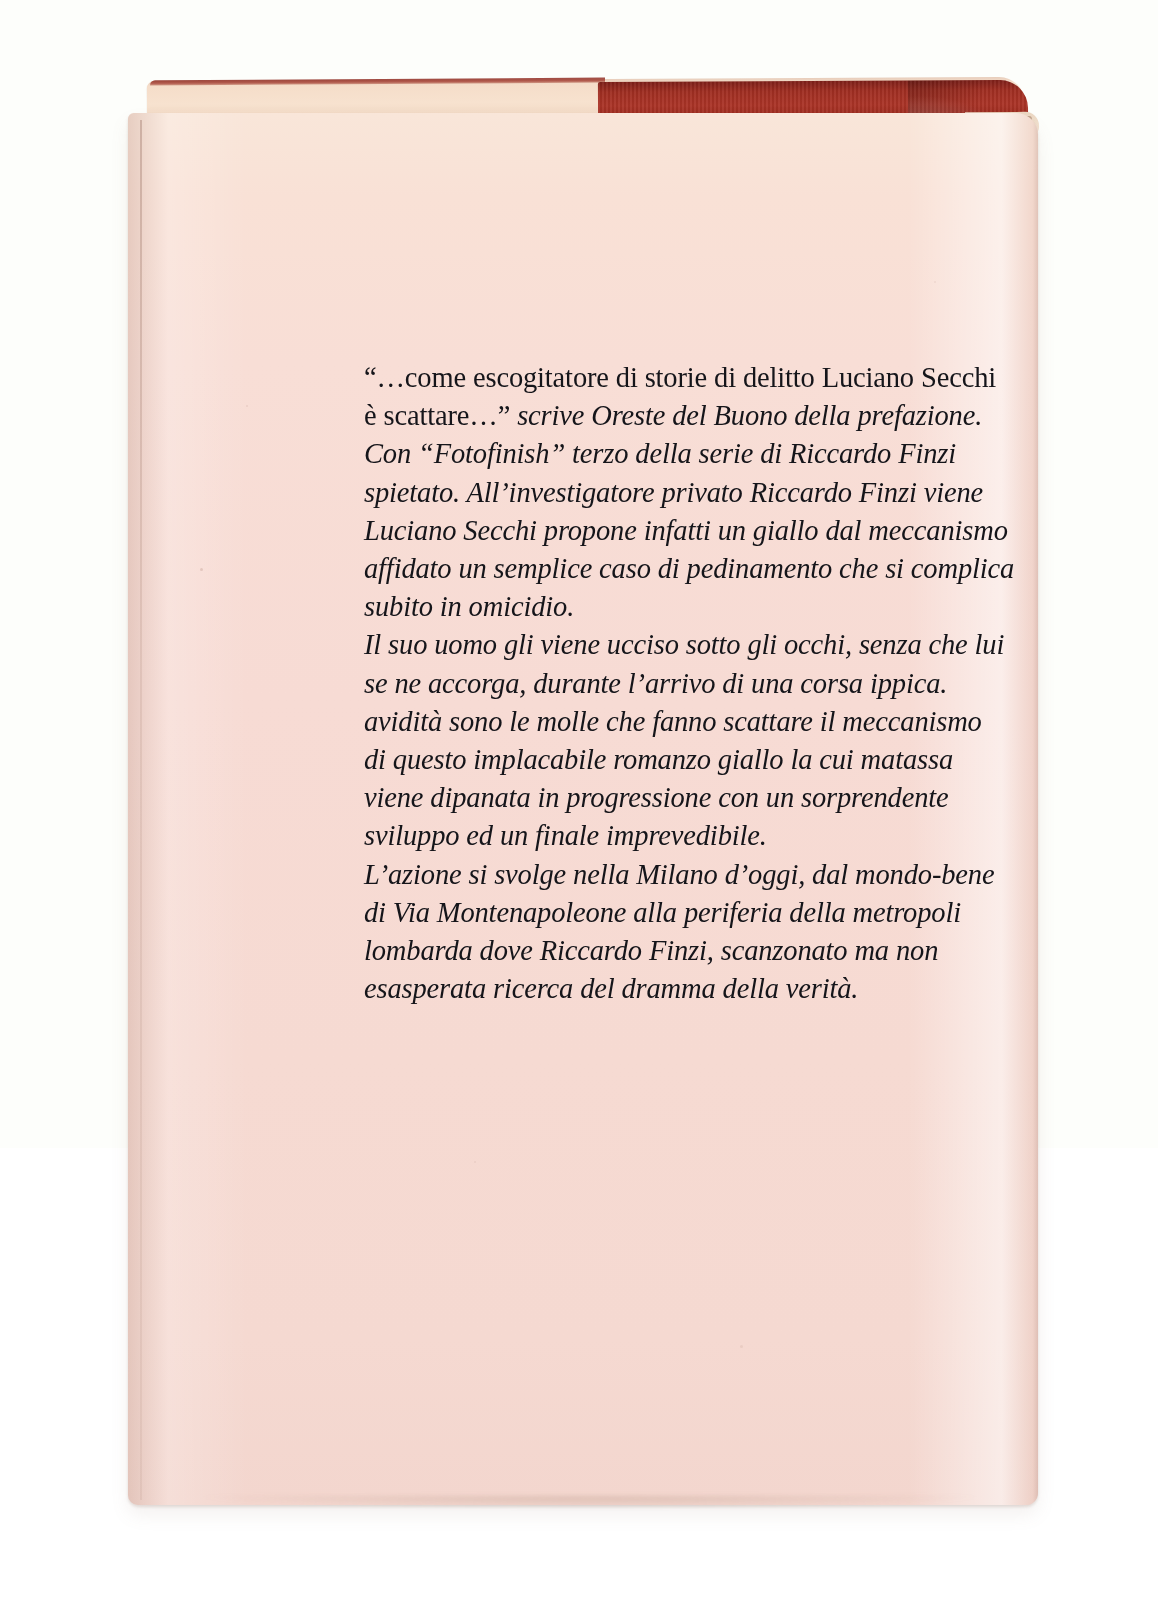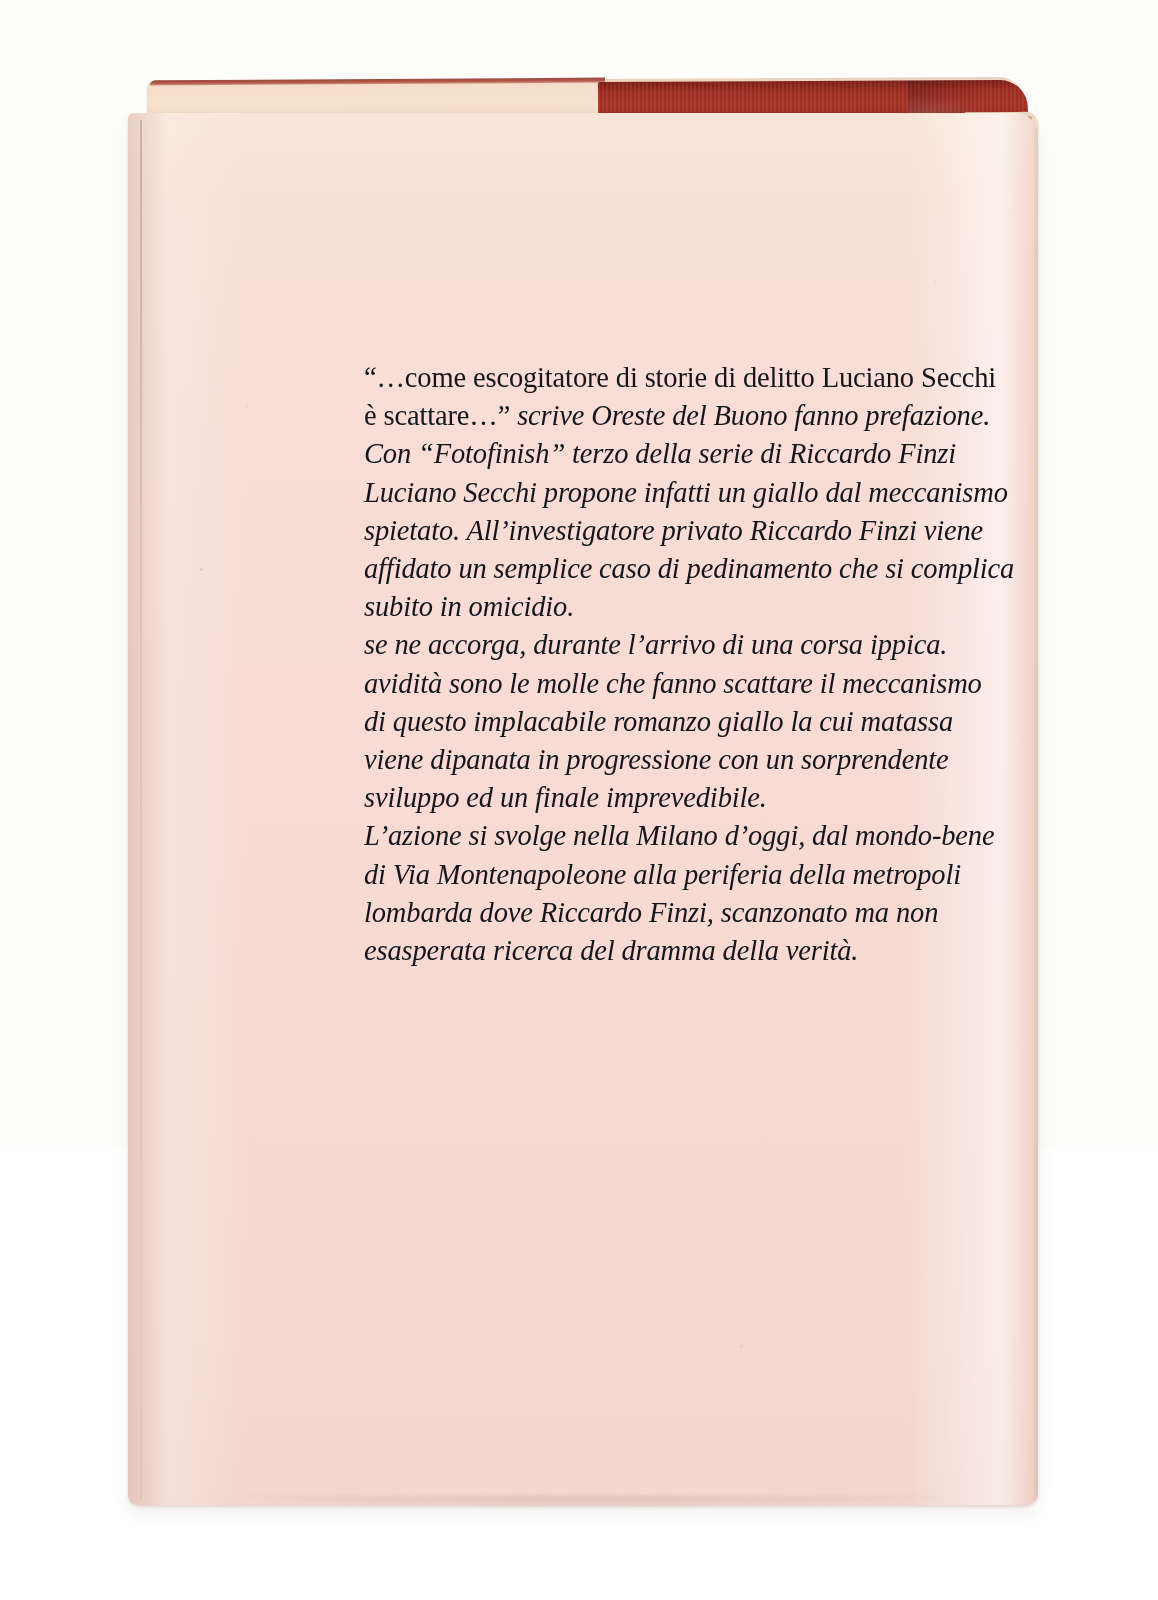--- a/index.html
+++ b/index.html
@@ -251,29 +251,30 @@
 
     <div class="head-paper-right"></div>
     <div class="head-shadow"></div>
 
     <div class="cover">
 
       <div id="blurb">
 
         <p>
           <span class="ln roman">“…come escogitatore di storie di delitto Luciano Secchi</span>
-          <span class="ln"><span class="roman">è scattare…”</span><span class="ital"> scrive Oreste del Buono fanno prefazione.</span></span>
+          <span class="ln"><span class="roman">è scattare…”</span><span class="ital"> scrive Oreste del Buono della prefazione.</span></span>
           <span class="ln ital">Con “Fotofinish” terzo della serie di Riccardo Finzi</span>
+          <span class="ln ital">spietato. All’investigatore privato Riccardo Finzi viene</span>
           <span class="ln ital">Luciano Secchi propone infatti un giallo dal meccanismo</span>
-          <span class="ln ital">spietato. All’investigatore privato Riccardo Finzi viene</span>
           <span class="ln ital">affidato un semplice caso di pedinamento che si complica</span>
           <span class="ln ital">subito in omicidio.</span>
         </p>
 
         <p>
+          <span class="ln ital">Il suo uomo gli viene ucciso sotto gli occhi, senza che lui</span>
           <span class="ln ital">se ne accorga, durante l’arrivo di una corsa ippica.</span>
           <span class="ln ital">avidità sono le molle che fanno scattare il meccanismo</span>
           <span class="ln ital">di questo implacabile romanzo giallo la cui matassa</span>
           <span class="ln ital">viene dipanata in progressione con un sorprendente</span>
           <span class="ln ital">sviluppo ed un finale imprevedibile.</span>
         </p>
 
         <p>
           <span class="ln ital">L’azione si svolge nella Milano d’oggi, dal mondo-bene</span>
           <span class="ln ital">di Via Montenapoleone alla periferia della metropoli</span>

